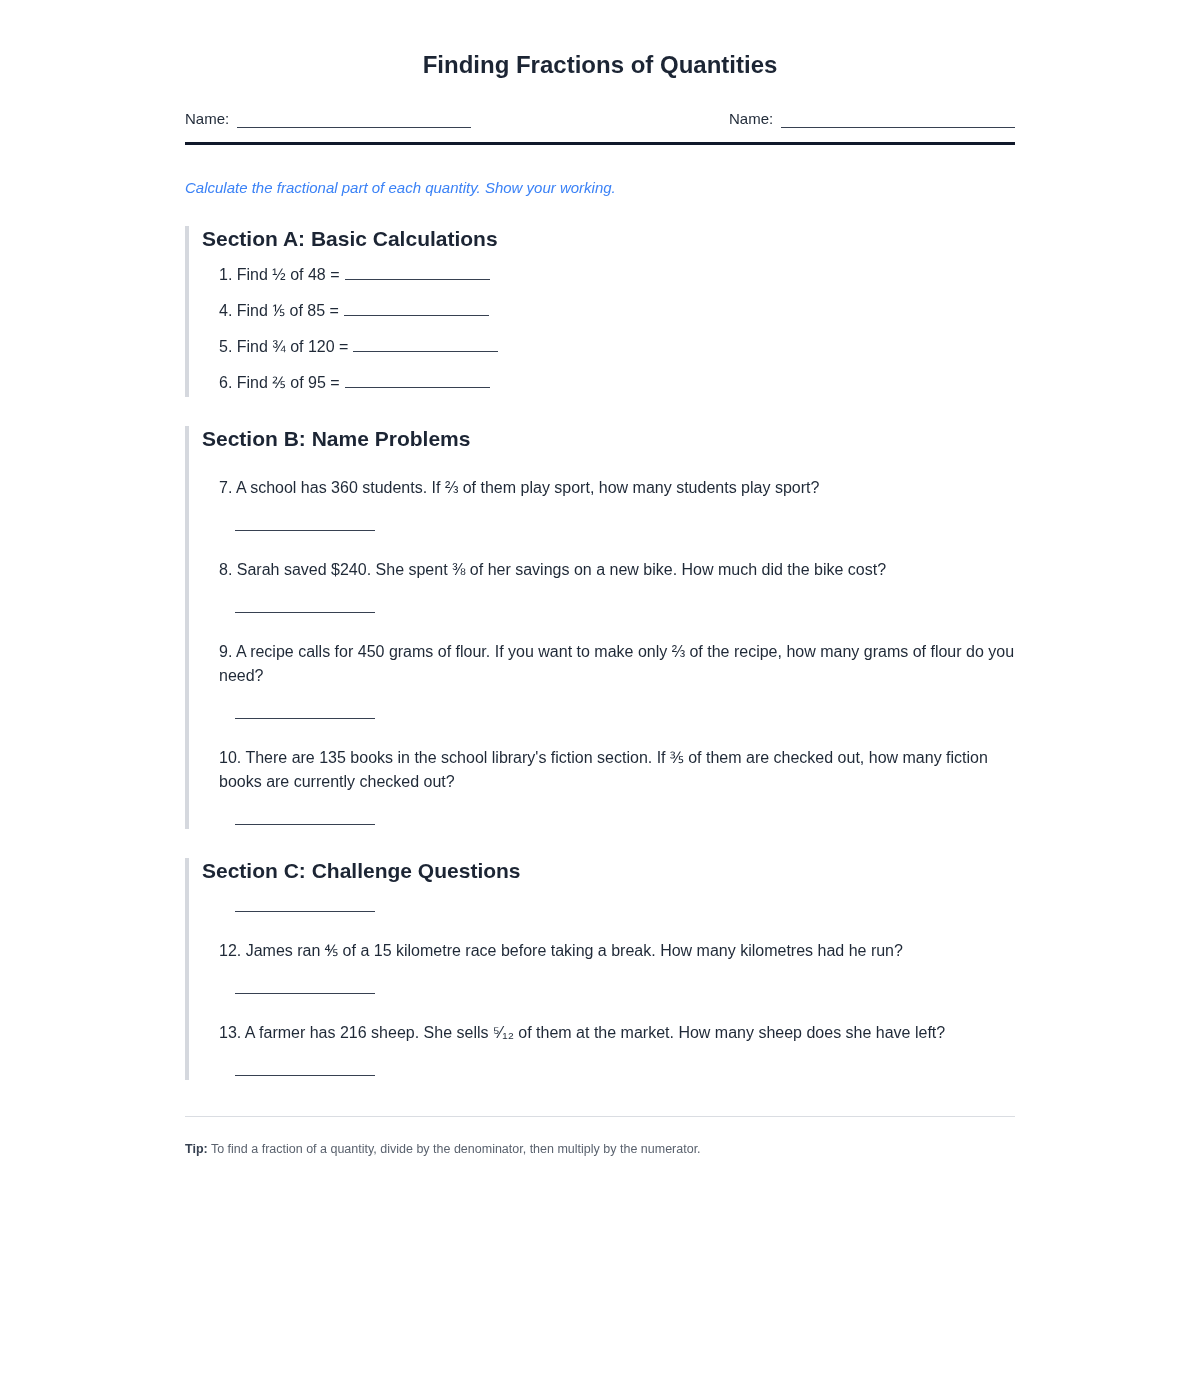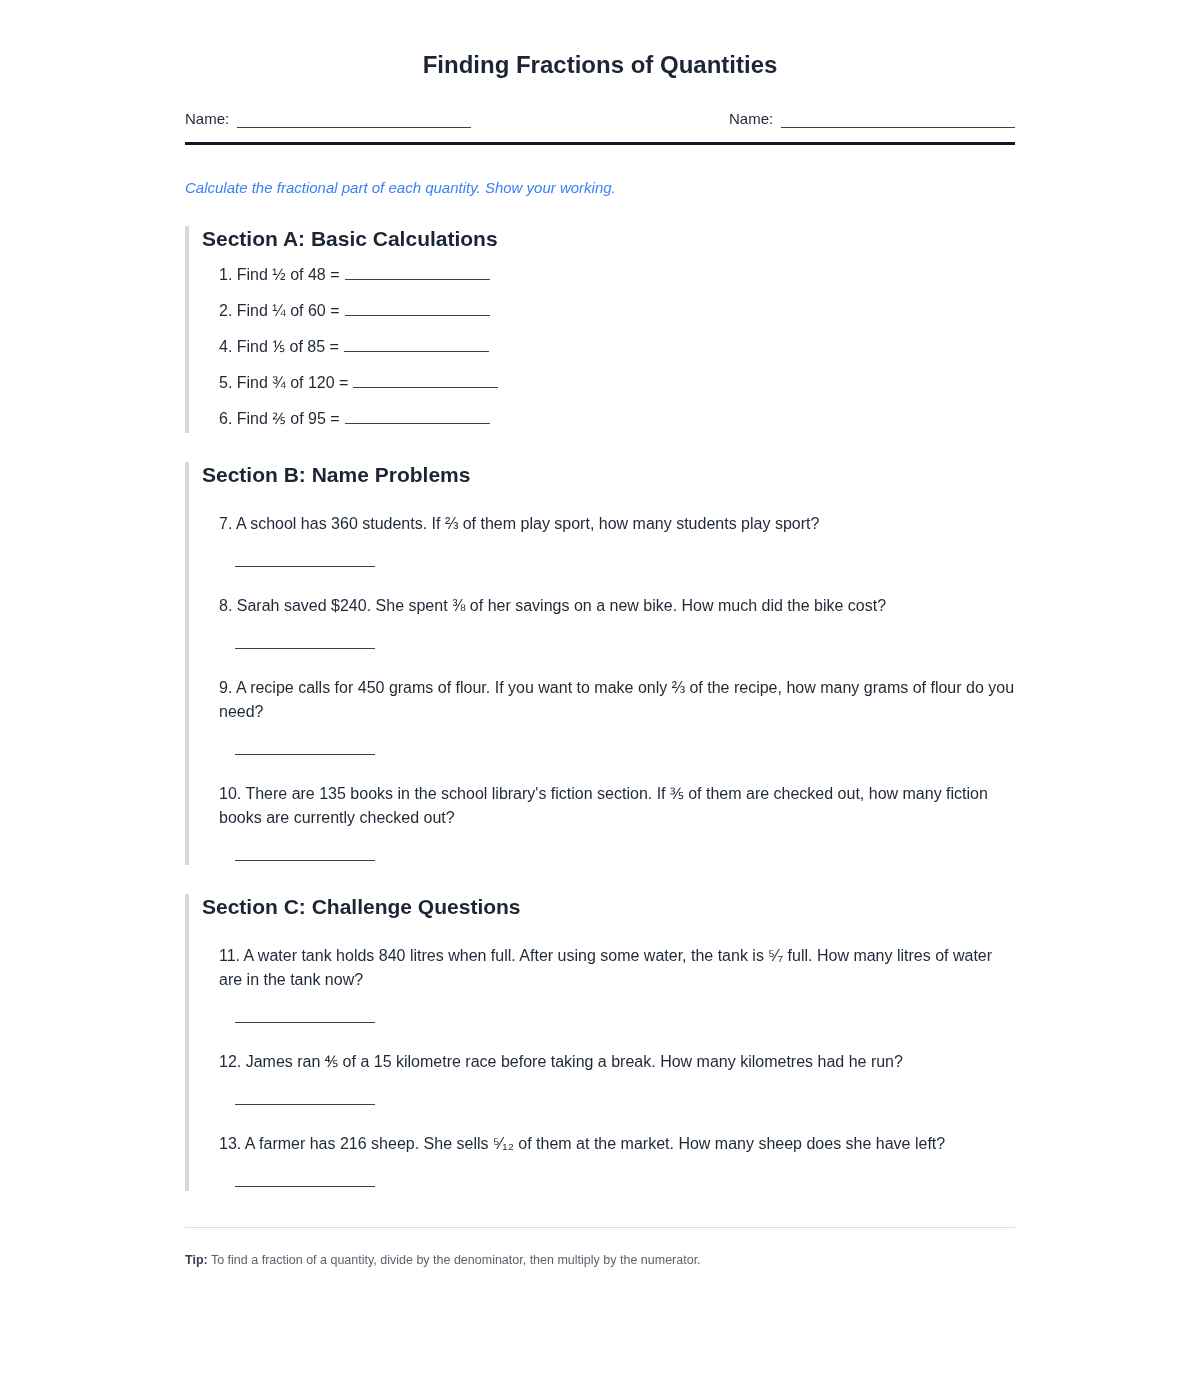--- a/index.html
+++ b/index.html
@@ -134,39 +134,37 @@
   </div>
 
   <hr class="thick-rule">
 
   <p class="instructions">Calculate the fractional part of each quantity. Show your working.</p>
 
   <div id="sections-root">
       <div class="section">
         <h2 class="section-heading">Section A: Basic Calculations</h2>
         <div class="basic-row"><span>1. Find ½ of 48 =</span><span class="blank-inline"></span></div>
-        <div class="basic-row"><span>2. Find ¼ of 60 =</span><span class="blank-inline"></span></div>
         <div class="basic-row"><span>4. Find ⅕ of 85 =</span><span class="blank-inline"></span></div>
         <div class="basic-row"><span>5. Find ¾ of 120 =</span><span class="blank-inline"></span></div>
         <div class="basic-row"><span>6. Find ⅖ of 95 =</span><span class="blank-inline"></span></div>
       </div>
       <div class="section">
         <h2 class="section-heading">Section B: Name Problems</h2>
         <div class="word-item">7. A school has 360 students. If ⅔ of them play sport, how many students play sport?</div>
         <div class="blank-row"></div>
         <div class="word-item">8. Sarah saved $240. She spent ⅜ of her savings on a new bike. How much did the bike cost?</div>
         <div class="blank-row"></div>
         <div class="word-item">9. A recipe calls for 450 grams of flour. If you want to make only ⅔ of the recipe, how many grams of flour do you need?</div>
         <div class="blank-row"></div>
         <div class="word-item">10. There are 135 books in the school library's fiction section. If ⅗ of them are checked out, how many fiction books are currently checked out?</div>
         <div class="blank-row"></div>
       </div>
       <div class="section">
         <h2 class="section-heading">Section C: Challenge Questions</h2>
-        <div class="word-item">11. A water tank holds 840 litres when full. After using some water, the tank is ⁵⁄₇ full. How many litres of water are in the tank now?</div>
         <div class="blank-row"></div>
         <div class="word-item">12. James ran ⅘ of a 15 kilometre race before taking a break. How many kilometres had he run?</div>
         <div class="blank-row"></div>
         <div class="word-item">13. A farmer has 216 sheep. She sells ⁵⁄₁₂ of them at the market. How many sheep does she have left?</div>
         <div class="blank-row"></div>
       </div>
     </div>
 
   <hr class="footer-divider">
 

